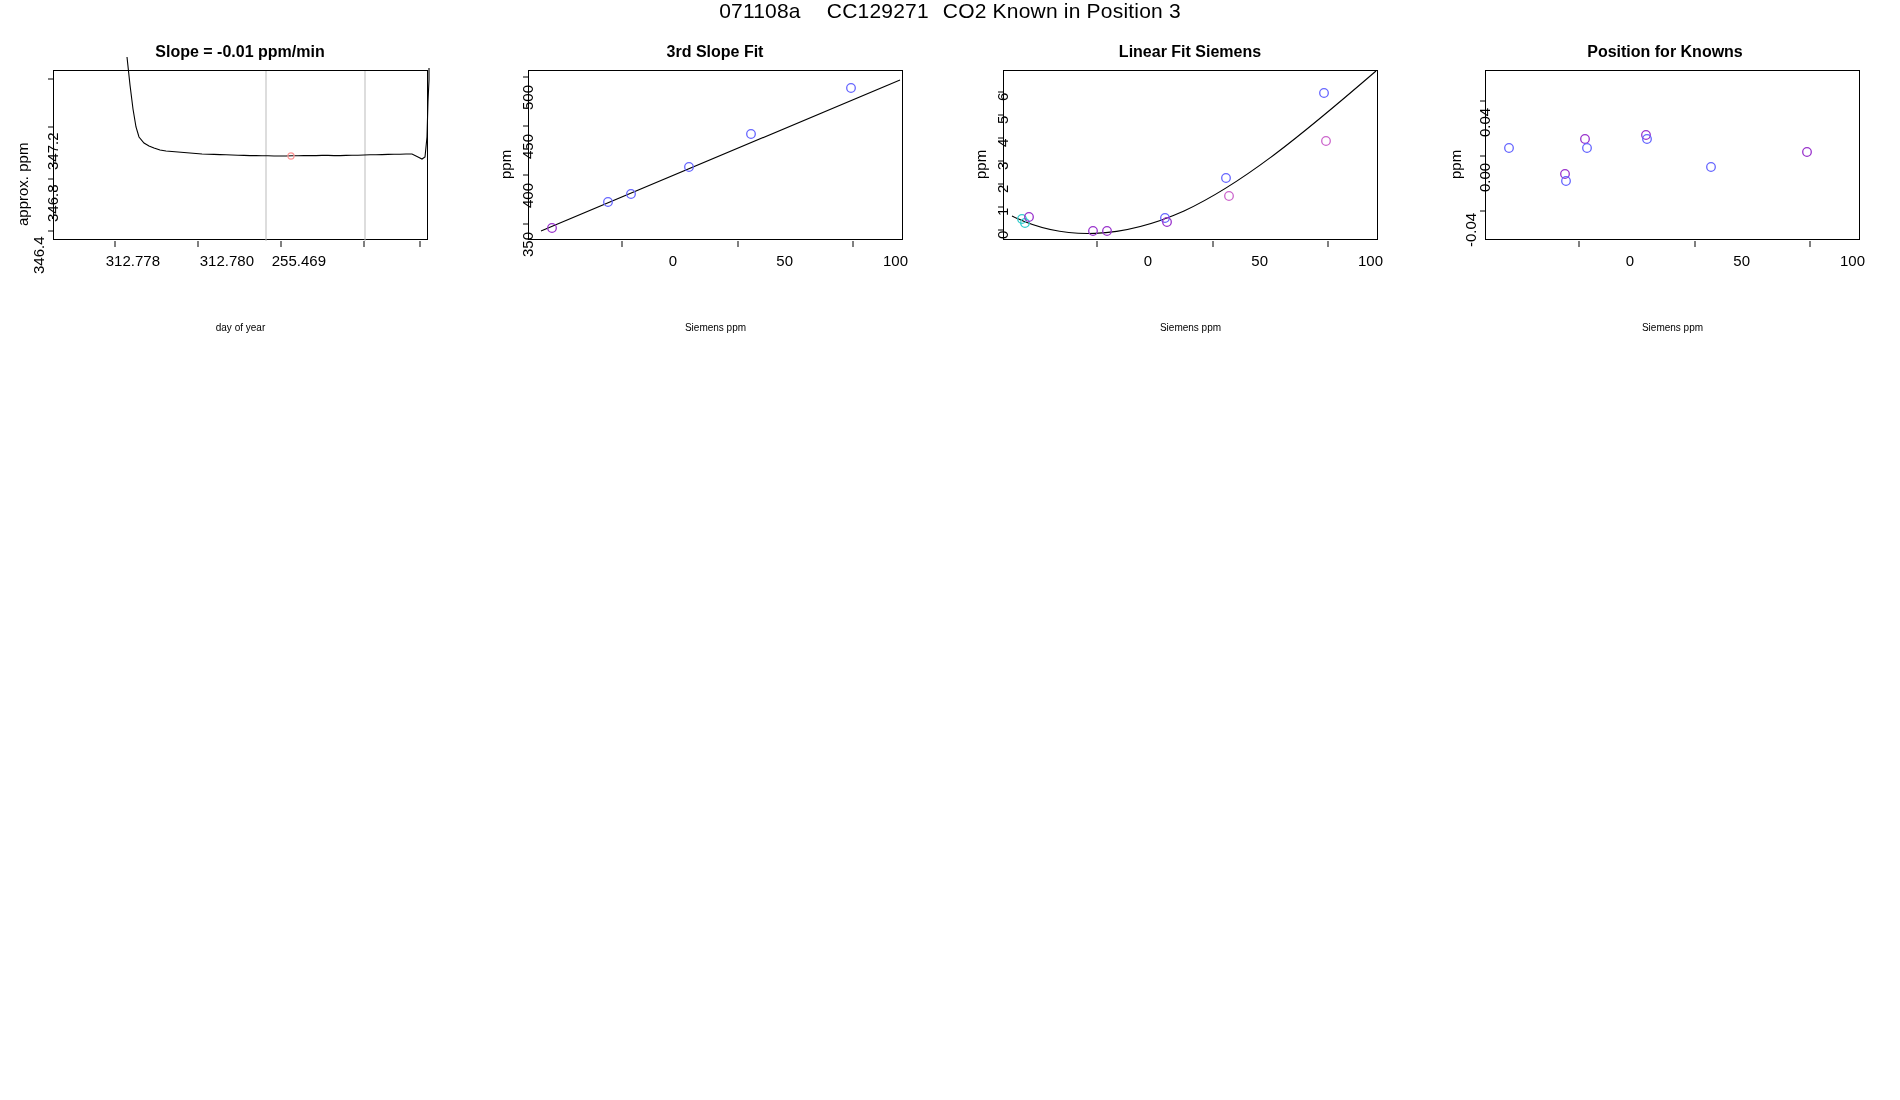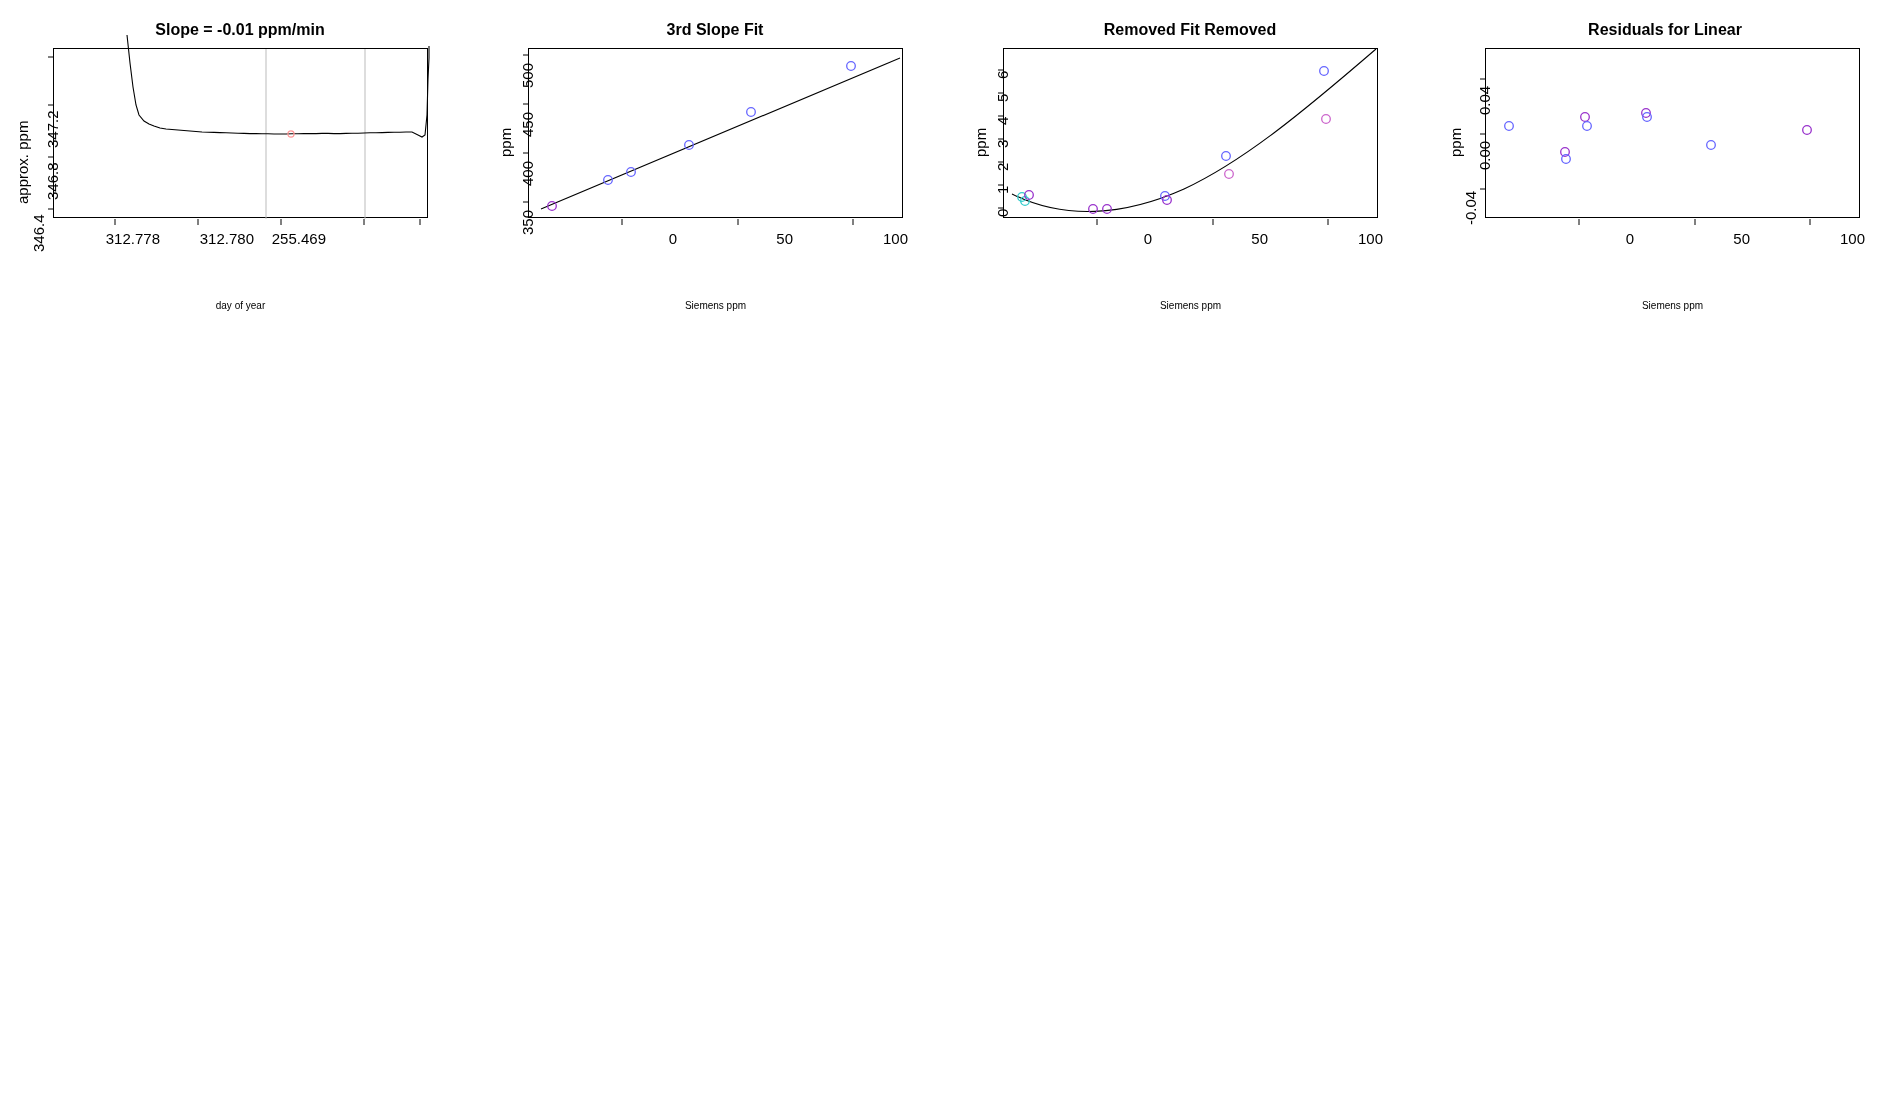--- a/index.html
+++ b/index.html
@@ -5,38 +5,41 @@
   html,body{margin:0;padding:0;background:#ffffff;}
   body{width:1900px;height:1100px;font-family:"Liberation Sans",sans-serif;color:#000;}
   #root{position:relative;width:1900px;height:1100px;}
   .suptitle{
     position:absolute;left:0;top:0;width:1900px;text-align:center;
     font-size:21px;line-height:21px;color:#000;letter-spacing:0.2px;
   }
   .suptitle span{display:inline-block;}
   .gap-a{width:26px;}
   .gap-b{width:14px;}
-  .panel{position:absolute;top:22px;height:240px;}
+  .panel{position:absolute;top:44px;height:240px;}
   .ptitle{
     position:absolute;top:0;left:0;width:100%;text-align:center;
     font-size:16px;font-weight:bold;line-height:16px;
   }
   .plotbox{position:absolute;border:1px solid #000;box-sizing:border-box;background:#fff;}
   .xlab{position:absolute;font-size:10px;text-align:center;}
   .ylab{position:absolute;font-size:15px;transform:rotate(-90deg);transform-origin:left top;white-space:nowrap;}
   .ticklbl{position:absolute;font-size:15px;white-space:nowrap;}
   .ticklbl.xt{text-align:right;}
   .ticklbl.yt{transform:rotate(-90deg);transform-origin:left top;}
   svg{position:absolute;left:0;top:0;overflow:visible;}
 </style>
 </head>
 <body>
 
 <div id="root">
 
+  <div class="suptitle">
+    <span>071108a</span><span class="gap-a"></span><span>CC129271</span><span class="gap-b"></span><span>CO2 Known in Position  3</span>
+  </div>
 
   <div class="panel" style="left:0px;width:470px;">
     <div class="ptitle" style="left:20px;width:440px;">Slope =  -0.01  ppm/min</div>
 
     <div class="plotbox" style="left:53px;top:26px;width:375px;height:170px;">
       <svg width="375" height="170" viewBox="0 0 375 170">
         <line x1="212" y1="0" x2="212" y2="170" stroke="#bbbbbb" stroke-width="1"></line>
         <line x1="311" y1="0" x2="311" y2="170" stroke="#bbbbbb" stroke-width="1"></line>
         <polyline fill="none" stroke="#000000" stroke-width="1.1" points="73,-14 76,14 79,38 82,56 85,66 90,72 95,75 100,77 106,79 112,80 118,80.5 124,81 130,81.5 136,82 142,82.5 148,83 154,83.2 160,83.4 166,83.6 172,83.8 178,84 184,84.2 190,84.4 196,84.6 202,84.6 208,84.8 214,84.8 220,85 226,85 232,85 238,84.8 244,84.8 250,84.6 256,84.6 262,84.6 268,84.4 274,84.4 280,84.6 286,84.6 292,84.4 298,84.2 304,84.2 310,84 316,83.8 322,83.8 328,83.6 334,83.4 340,83.2 346,83.2 352,83 358,83 364,86 368,88 371,86 373,66 374,30 375,9 375,-3"></polyline>
         <circle cx="237" cy="85" r="3.1" fill="none" stroke="#ff9999" stroke-width="1.2"></circle>
@@ -103,21 +106,21 @@
     <div class="ticklbl yt" style="left:44px;top:213px;">350</div>
     <div class="ticklbl yt" style="left:44px;top:164px;">400</div>
     <div class="ticklbl yt" style="left:44px;top:115px;">450</div>
     <div class="ticklbl yt" style="left:44px;top:66px;">500</div>
 
     <div class="xlab" style="left:53px;top:278px;width:375px;">Siemens ppm</div>
     <div class="ylab" style="left:22px;top:135px;">ppm</div>
   </div>
 
   <div class="panel" style="left:950px;width:470px;">
-    <div class="ptitle" style="left:20px;width:440px;">Removed Fit Removed</div>
+    <div class="ptitle" style="left:20px;width:440px;">Linear Fit Siemens</div>
 
     <div class="plotbox" style="left:53px;top:26px;width:375px;height:170px;">
       <svg width="375" height="170" viewBox="0 0 375 170">
         <path d="M 8,145 C 60,171 120,167 180,140 C 240,112 300,62 372,0" fill="none" stroke="#000000" stroke-width="1.1"></path>
         <g fill="none" stroke-width="1.3">
           <circle cx="18" cy="148" r="4.3" stroke="#33cccc"></circle>
           <circle cx="21" cy="152" r="4.3" stroke="#33cccc"></circle>
           <circle cx="25" cy="146" r="4.3" stroke="#9933cc"></circle>
           <circle cx="89" cy="160" r="4.3" stroke="#9933cc"></circle>
           <circle cx="103" cy="160" r="4.3" stroke="#9933cc"></circle>
@@ -155,21 +158,21 @@
     <div class="ticklbl yt" style="left:44px;top:126px;">3</div>
     <div class="ticklbl yt" style="left:44px;top:103px;">4</div>
     <div class="ticklbl yt" style="left:44px;top:80px;">5</div>
     <div class="ticklbl yt" style="left:44px;top:57px;">6</div>
 
     <div class="xlab" style="left:53px;top:278px;width:375px;">Siemens ppm</div>
     <div class="ylab" style="left:22px;top:135px;">ppm</div>
   </div>
 
   <div class="panel" style="left:1425px;width:470px;">
-    <div class="ptitle" style="left:20px;width:440px;">Residuals for Linear</div>
+    <div class="ptitle" style="left:20px;width:440px;">Position for Knowns</div>
 
     <div class="plotbox" style="left:60px;top:26px;width:375px;height:170px;">
       <svg width="375" height="170" viewBox="0 0 375 170">
         <g fill="none" stroke-width="1.3">
           <circle cx="23" cy="77" r="4.3" stroke="#6666ff"></circle>
           <circle cx="79" cy="103" r="4.3" stroke="#9933cc"></circle>
           <circle cx="80" cy="110" r="4.3" stroke="#6666ff"></circle>
           <circle cx="99" cy="68" r="4.3" stroke="#9933cc"></circle>
           <circle cx="101" cy="77" r="4.3" stroke="#6666ff"></circle>
           <circle cx="160" cy="64" r="4.3" stroke="#9933cc"></circle>

